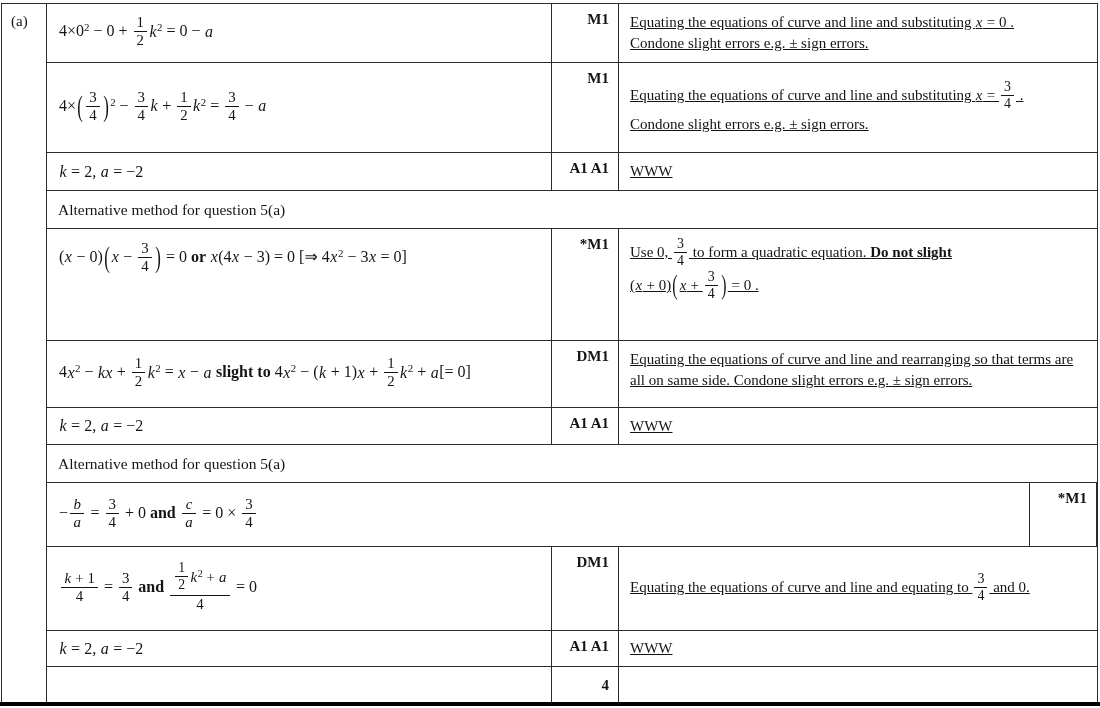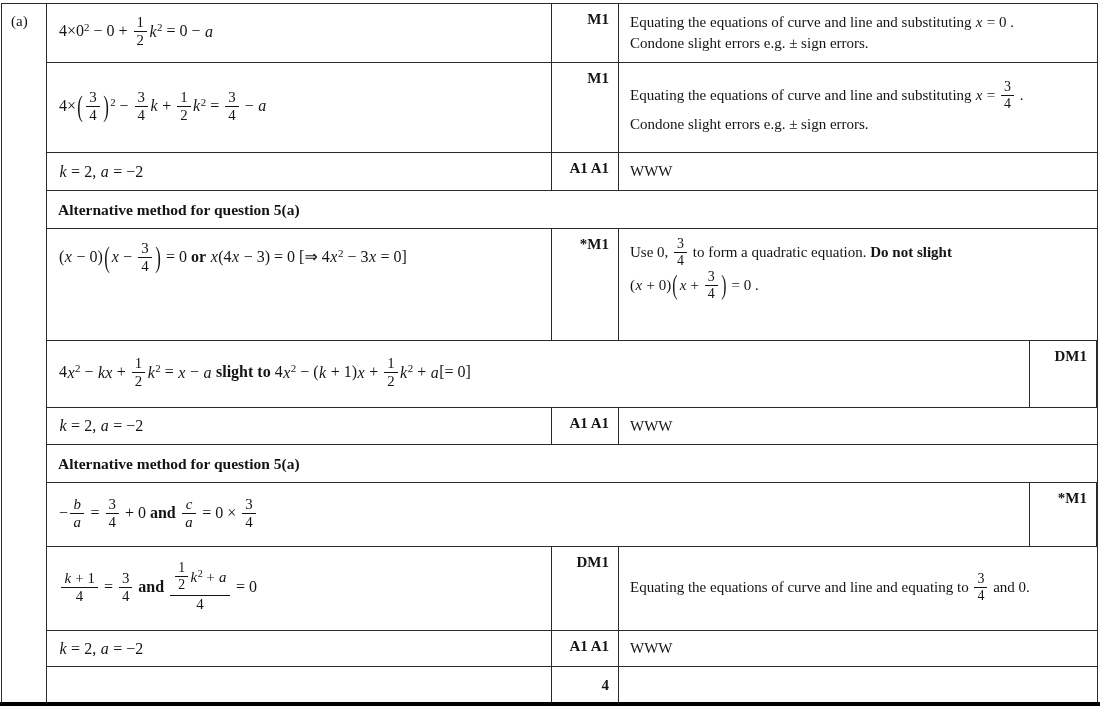--- a/index.html
+++ b/index.html
@@ -27,26 +27,26 @@
     padding:3px 10px 3px 12px;font-size:16px;
   }
   .ans.top{align-items:flex-start;padding-top:12px;}
   .marks{
     flex:0 0 68px;width:68px;border-left:1.3px solid #2b2b2b;border-right:1.3px solid #2b2b2b;
     text-align:right;font-weight:bold;font-size:15px;padding:7px 9px 0 8px;
   }
   .marks.center{display:flex;align-items:center;justify-content:flex-end;padding-top:0;}
   .guid{
     flex:0 0 478px;width:478px;display:flex;align-items:center;min-width:0;
-    padding:4px 10px 4px 11px;font-size:15px;line-height:1.4;
+    padding:4px 10px 4px 11px;font-size:15px;line-height:1.4;text-decoration:underline;
   }
   .guid.top{align-items:flex-start;padding-top:8px;}
   .span-cell{
     flex:1;display:flex;align-items:center;
-    padding-left:11px;font-size:15.5px;font-weight:bold;
+    padding-left:11px;font-size:15.5px;font-weight:normal;
   }
   .content{width:100%;}
   
   i{font-style:italic;padding:0 0.5px;}
   .up{font-style:normal;font-weight:bold;}
   sup{font-size:0.68em;line-height:0;vertical-align:0.5em;}
   .frac{
     display:inline-block;vertical-align:middle;text-align:center;
     font-size:0.93em;line-height:1.15;margin:0 2px;position:relative;top:-0.09em;
   }
@@ -104,20 +104,23 @@
           <div class="cell marks">*M1</div>
           <div class="cell guid top">
             <div class="content">Use 0, <span class="frac"><span class="fn">3</span><span class="fd">4</span></span> to form a quadratic equation. <b>Do not slight</b><br>(<i>x</i> + 0)<span class="bigp">(</span><i>x</i> + <span class="frac"><span class="fn">3</span><span class="fd">4</span></span><span class="bigp">)</span> = 0 .</div>
           </div>
         </div>
         <div class="row" style="height: 67px;">
           <div class="cell ans">
             <div class="content">4<i>x</i><sup>2</sup> − <i>kx</i> + <span class="frac"><span class="fn">1</span><span class="fd">2</span></span><i>k</i><sup>2</sup>  = <i>x</i> − <i>a</i>   <span class="up">slight to</span>  4<i>x</i><sup>2</sup> − (<i>k</i> + 1)<i>x</i> + <span class="frac"><span class="fn">1</span><span class="fd">2</span></span><i>k</i><sup>2</sup>  + <i>a</i>[= 0]</div>
           </div>
           <div class="cell marks">DM1</div>
+          <div class="cell guid top">
+            <div class="content">Equating the equations of curve and line and rearranging so that terms are all on same side. Condone slight errors e.g. ± sign errors.</div>
+          </div>
         </div>
         <div class="row" style="height: 37px;">
           <div class="cell ans">
             <div class="content"><i>k</i> = 2,   <i>a</i> = −2</div>
           </div>
           <div class="cell marks">A1 A1</div>
           <div class="cell guid">
             <div class="content">WWW</div>
           </div>
         </div>

